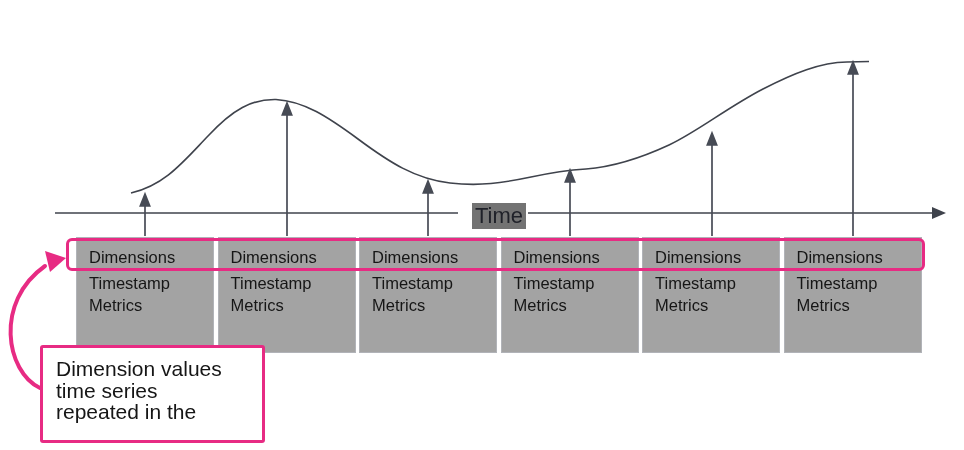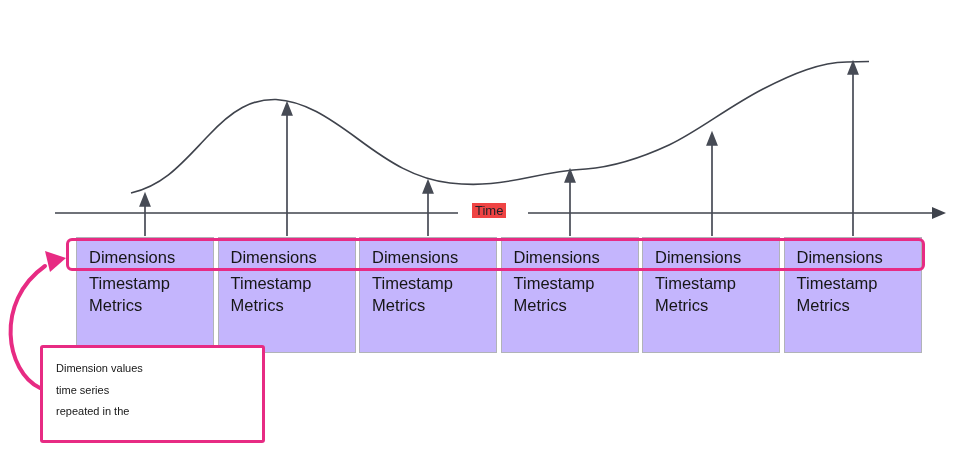--- a/index.html
+++ b/index.html
@@ -16,31 +16,31 @@
     background: #ffffff;
   }
   #drawing {
     position: absolute;
     left: 0; top: 0;
   }
   .axis-label {
     position: absolute;
     left: 472px;
     top: 203px;
-    font-size: 13px;
+    font-size: 22px;
     color: #1f2129;
-    background: #ef4444;
+    background: #737373;
     padding: 0 3px;
   }
   .record-box {
     position: absolute;
     top: 237px;
     width: 138px;
     height: 116px;
-    background: #c4b5fd;
+    background: #a3a3a3;
     border: 1px solid #b1b3b8;
     box-sizing: border-box;
     padding: 8px 4px 4px 12px;
   }
   .record-row {
     display: block;
     font-size: 16.5px;
     line-height: 22.5px;
     white-space: nowrap;
     color: #161616;
@@ -64,21 +64,21 @@
     width: 200px;
     height: 82px;
     background: #ffffff;
     border: 3.5px solid #e72b83;
     border-radius: 3px;
     padding: 10px 6px 0 13px;
     box-sizing: content-box;
   }
   .callout-line {
     display: block;
-    font-size: 11px;
+    font-size: 21px;
     line-height: 21.5px;
     color: #161616;
     white-space: nowrap;
   }
   .corner-artifact {
     position: absolute;
     left: 952px;
     top: 443px;
     width: 11px;
     height: 7px;

